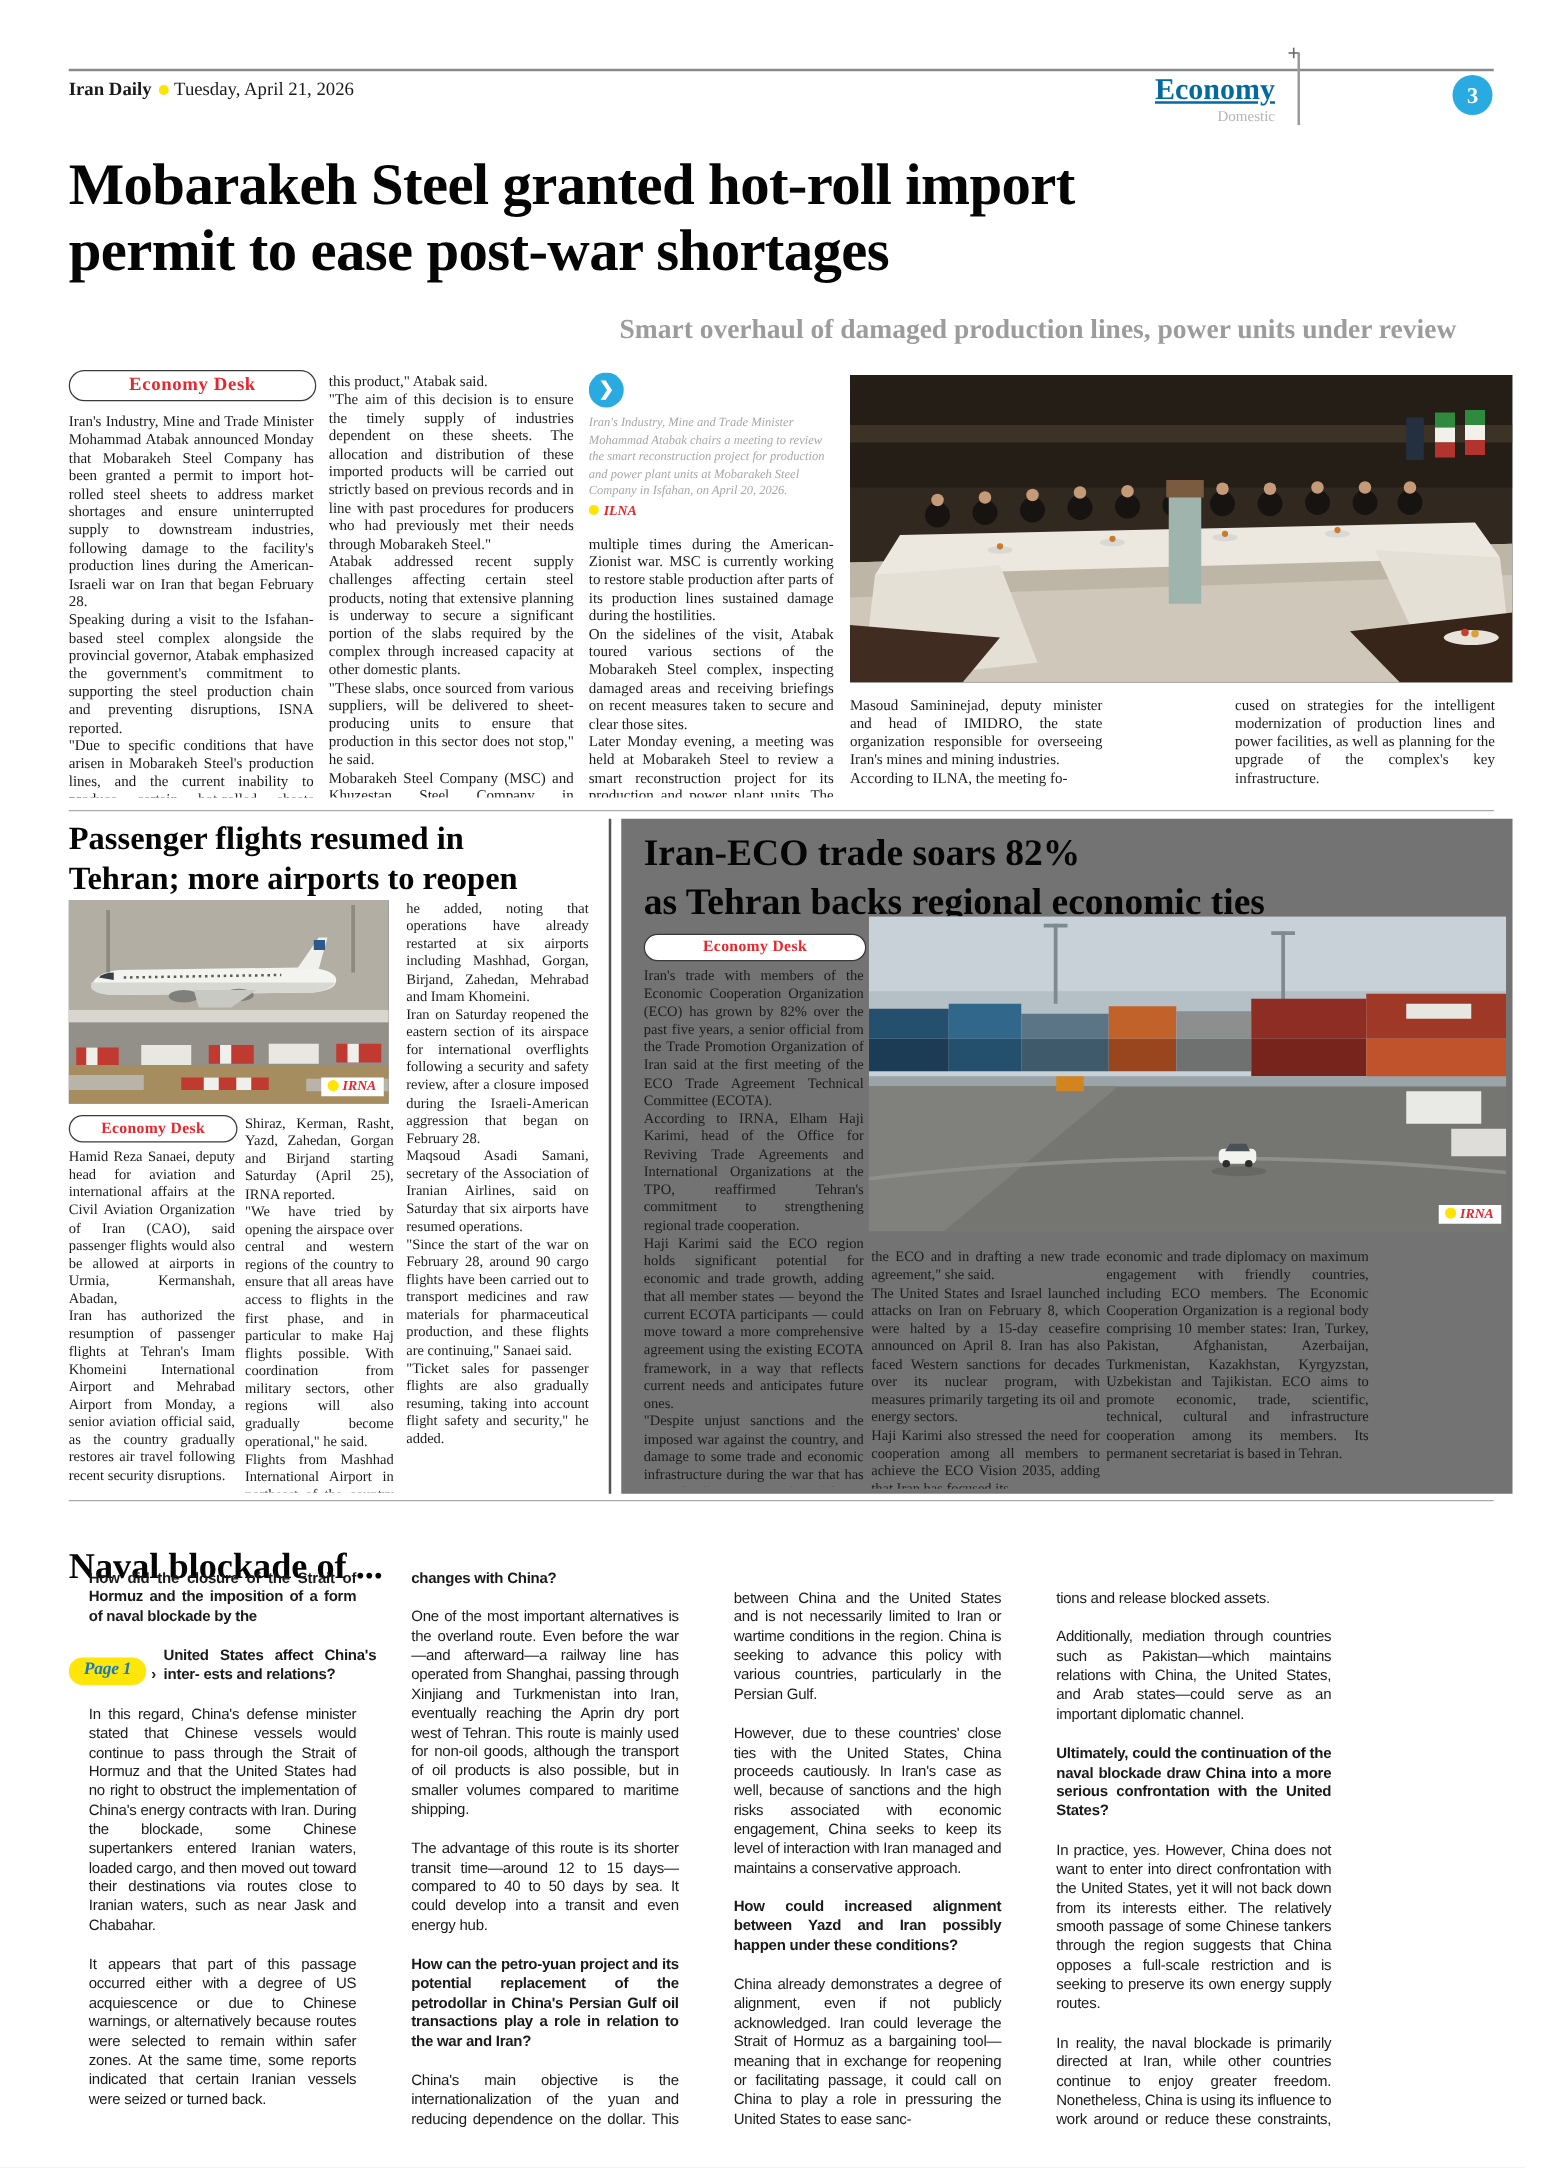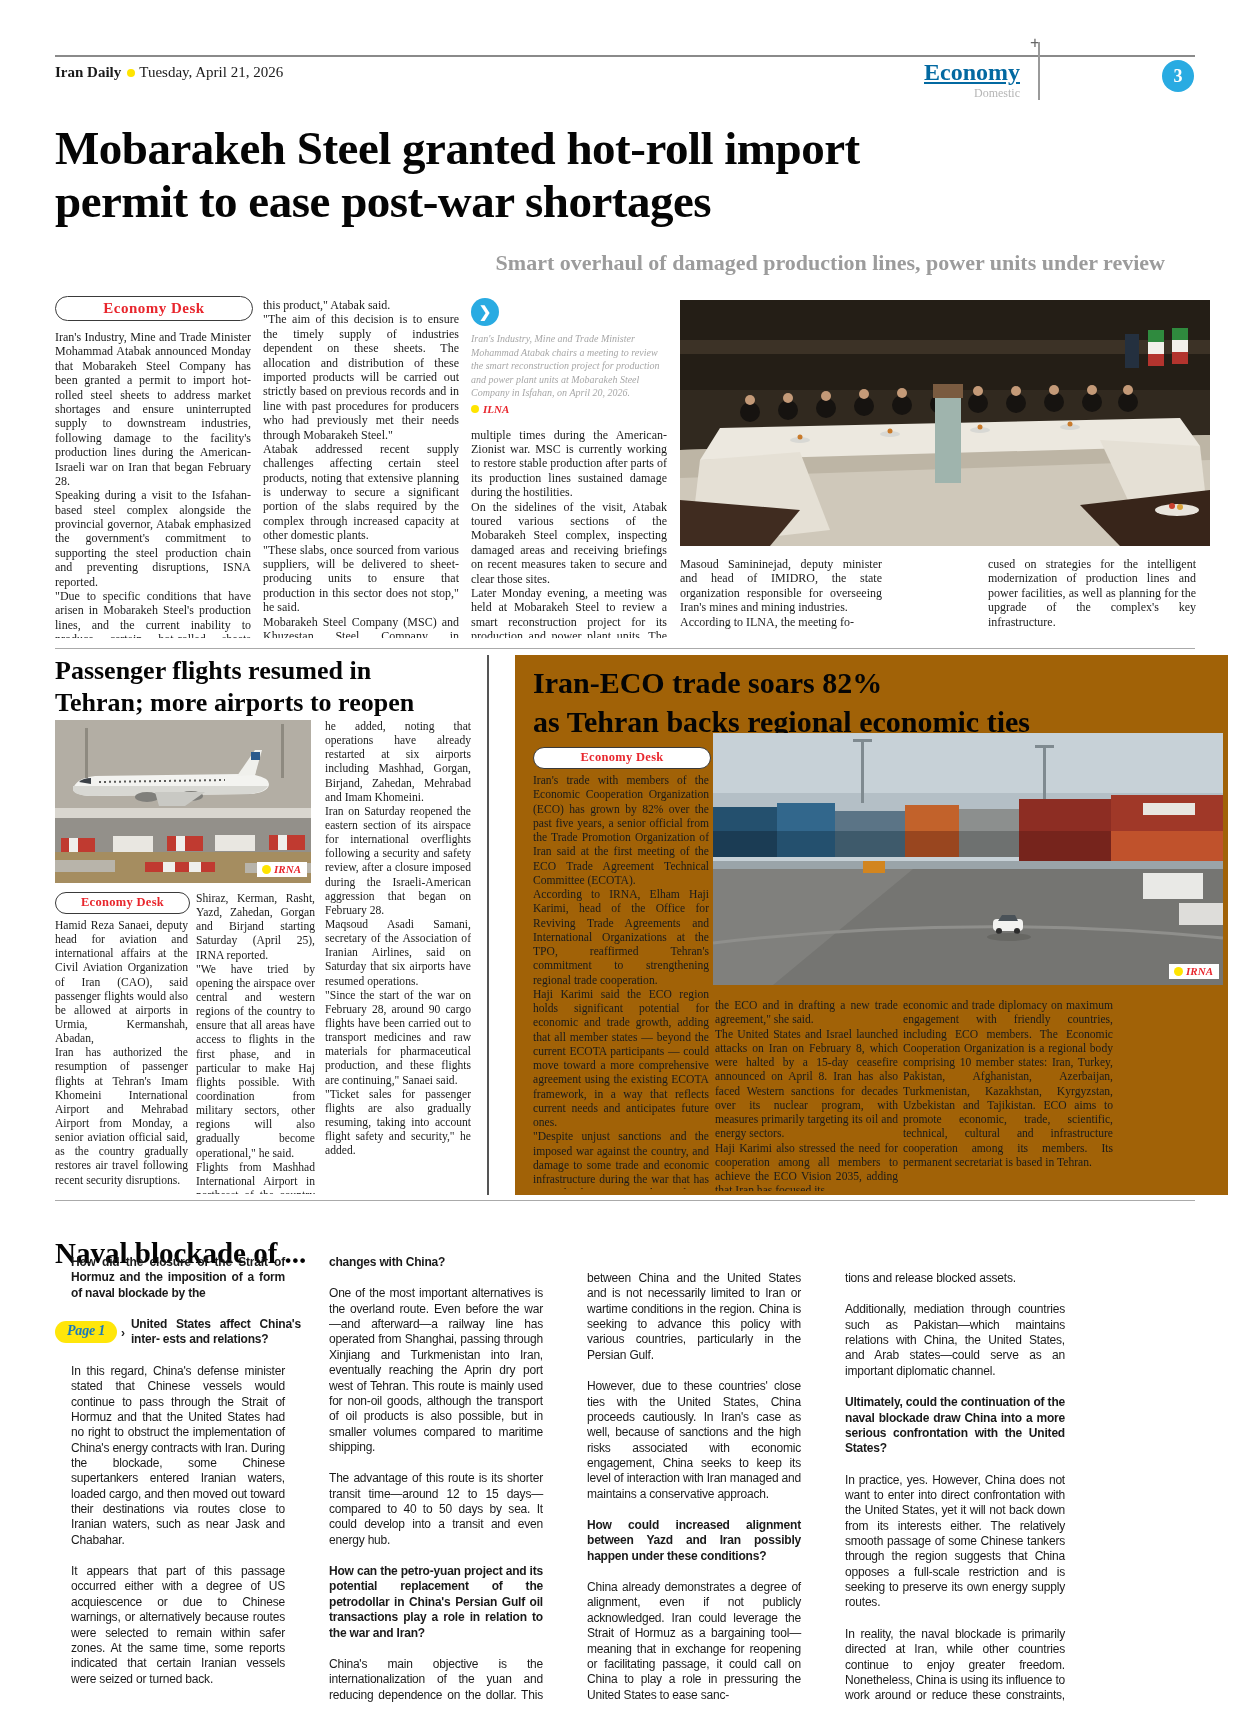--- a/index.html
+++ b/index.html
@@ -49,41 +49,41 @@
   #fl-photo{left:55px;top:720px;width:256px;height:163px;}
   .kicker-small{font-size:12.5px;letter-spacing:.3px;}
   #fl-kicker{position:absolute;left:55px;top:892px;width:133px;height:20px;line-height:19px;}
   .fl-col{position:absolute;font-size:11.6px;line-height:1.22;overflow:hidden;}
   #fl-cA{left:55px;top:919px;width:133px;height:275px;}
   #fl-cB{left:196px;top:892px;width:119px;height:302px;}
   #fl-cC{left:325px;top:720px;width:146px;height:474px;}
 
   
   .eco-vrule{position:absolute;left:487px;top:655px;width:2px;height:540px;background:#555;}
-  .eco-panel{position:absolute;left:497px;top:655px;width:713px;height:540px;background:#a16207;margin-left:18px;}
+  .eco-panel{position:absolute;left:497px;top:655px;width:713px;height:540px;background:#737373;}
   .eco-headline{position:absolute;left:18px;top:8px;width:600px;font-size:30px;line-height:1.3;font-weight:bold;color:#050505;}
   #eco-kicker{position:absolute;left:18px;top:92px;width:176px;height:20px;line-height:19px;}
   .eco-col{position:absolute;font-size:11.6px;line-height:1.23;overflow:hidden;}
   #eco-c1{left:18px;top:119px;width:176px;height:415px;}
   #eco-photo{left:198px;top:78px;width:510px;height:252px;}
   #eco-c2{left:200px;top:344px;width:183px;height:192px;}
   #eco-c3{left:388px;top:344px;width:210px;height:192px;}
 
   
   .nv-headline{position:absolute;left:55px;top:1237px;width:500px;font-size:29px;font-weight:bold;color:#050505;}
   .nv-col{position:absolute;top:1255px;width:246px;height:450px;overflow:hidden;
           font-family:"Liberation Sans",sans-serif;font-size:12px;line-height:1.28;letter-spacing:-.2px;}
   .nv-col p{margin:16px;text-align:justify;hyphens:auto;-webkit-hyphens:auto;}
   .nv-col p.qb{font-weight:bold;margin-top:13px;font-family:"Liberation Sans",sans-serif;}
   .nv-col p.qb:first-child{margin-top:0;}
   #nv-c1{left:55px;}
   #nv-c2{left:313px;}
   #nv-c3{left:571px;}
   #nv-c4{left:829px;width:252px;}
-  .badge-row{display:flex;align-items:center;margin:3px 0 2px 0;}
+  .badge-row{display:flex;align-items:flex-end;margin:3px 0 2px 0;}
   .page-badge{background:#ffe60a;border-radius:12px;padding:1px 12px 3px 12px;margin-right:4px;white-space:nowrap;}
   .page-badge .pb-txt{font-family:"Liberation Serif",serif;font-style:italic;font-weight:bold;font-size:14px;color:#1879be;}
   .badge-chev{font-weight:bold;font-size:12px;color:#222;margin-right:6px;margin-top:2px;}
   .badge-q{font-weight:bold;text-align:justify;}
 
   svg{display:block;}
 </style>
 </head>
 <body>
 

